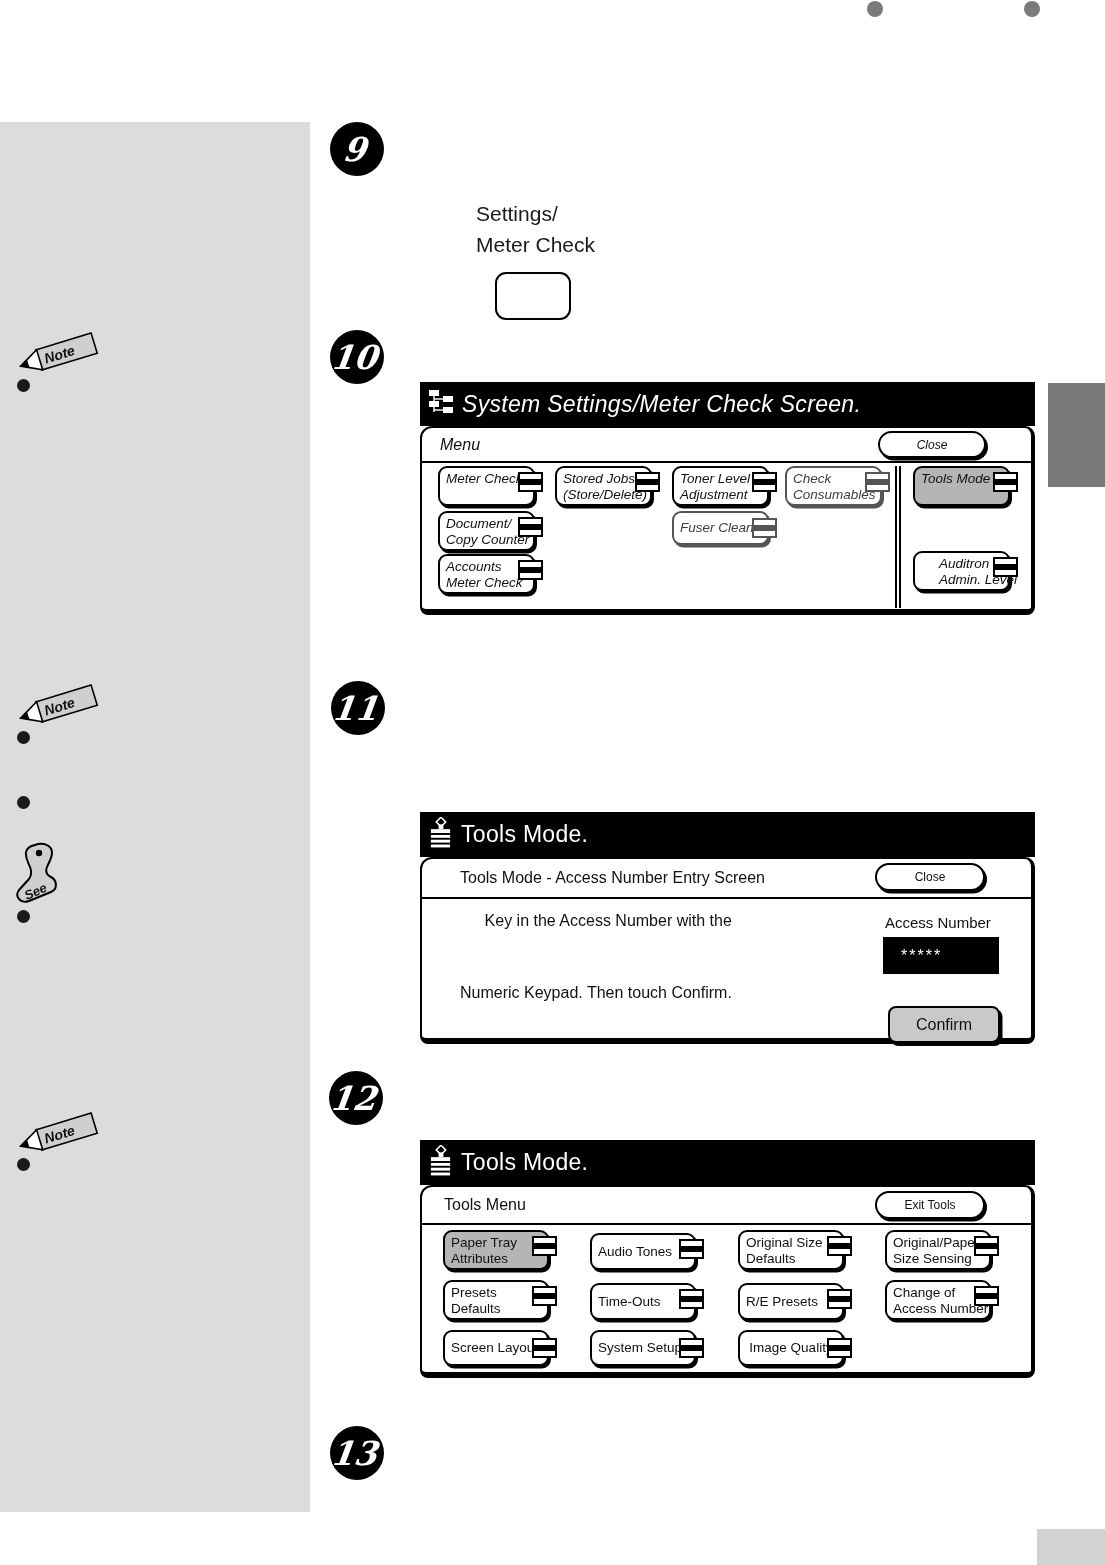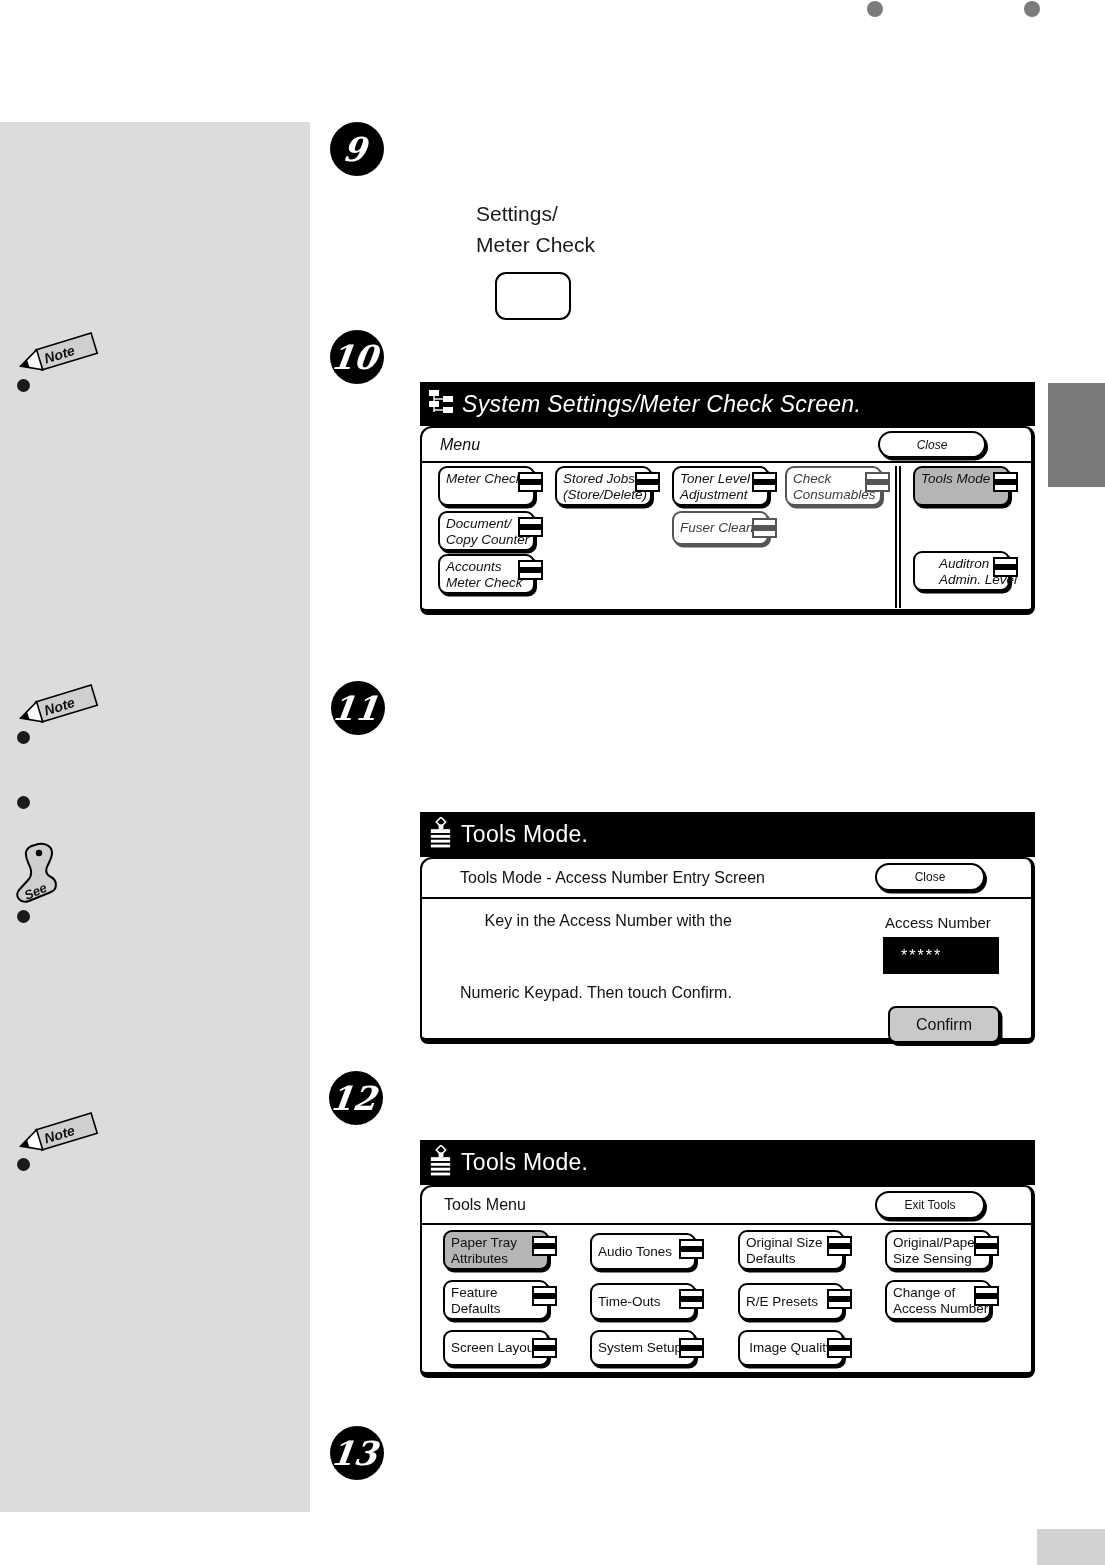--- a/index.html
+++ b/index.html
@@ -294,21 +294,21 @@
         <span class="bl">Defaults</span>
         <span class="win-icon"></span>
       </div>
       <div class="tbtn" style="left:463px; top:43px; width:106px; height:40px;">
         <span class="bl">Original/Paper</span>
         <span class="bl">Size Sensing</span>
         <span class="win-icon"></span>
       </div>
 
       <div class="tbtn" style="left:21px; top:93px; width:106px; height:40px;">
-        <span class="bl">Feature</span>
+        <span class="bl">Presets</span>
         <span class="bl">Defaults</span>
         <span class="win-icon"></span>
       </div>
       <div class="tbtn center" style="left:168px; top:96px; width:106px; height:37px;">
         <span class="bl">Time-Outs</span>
         <span class="win-icon"></span>
       </div>
       <div class="tbtn center" style="left:316px; top:96px; width:106px; height:37px;">
         <span class="bl">R/E Presets</span>
         <span class="win-icon"></span>

